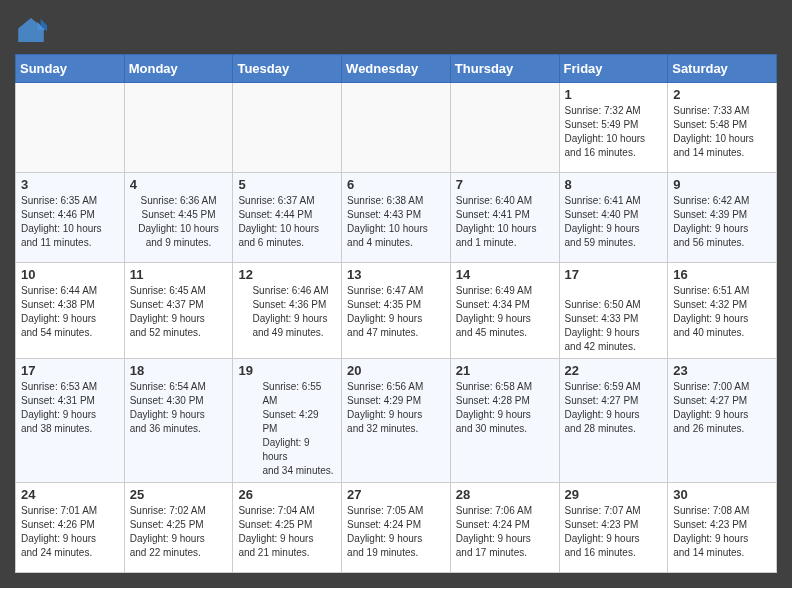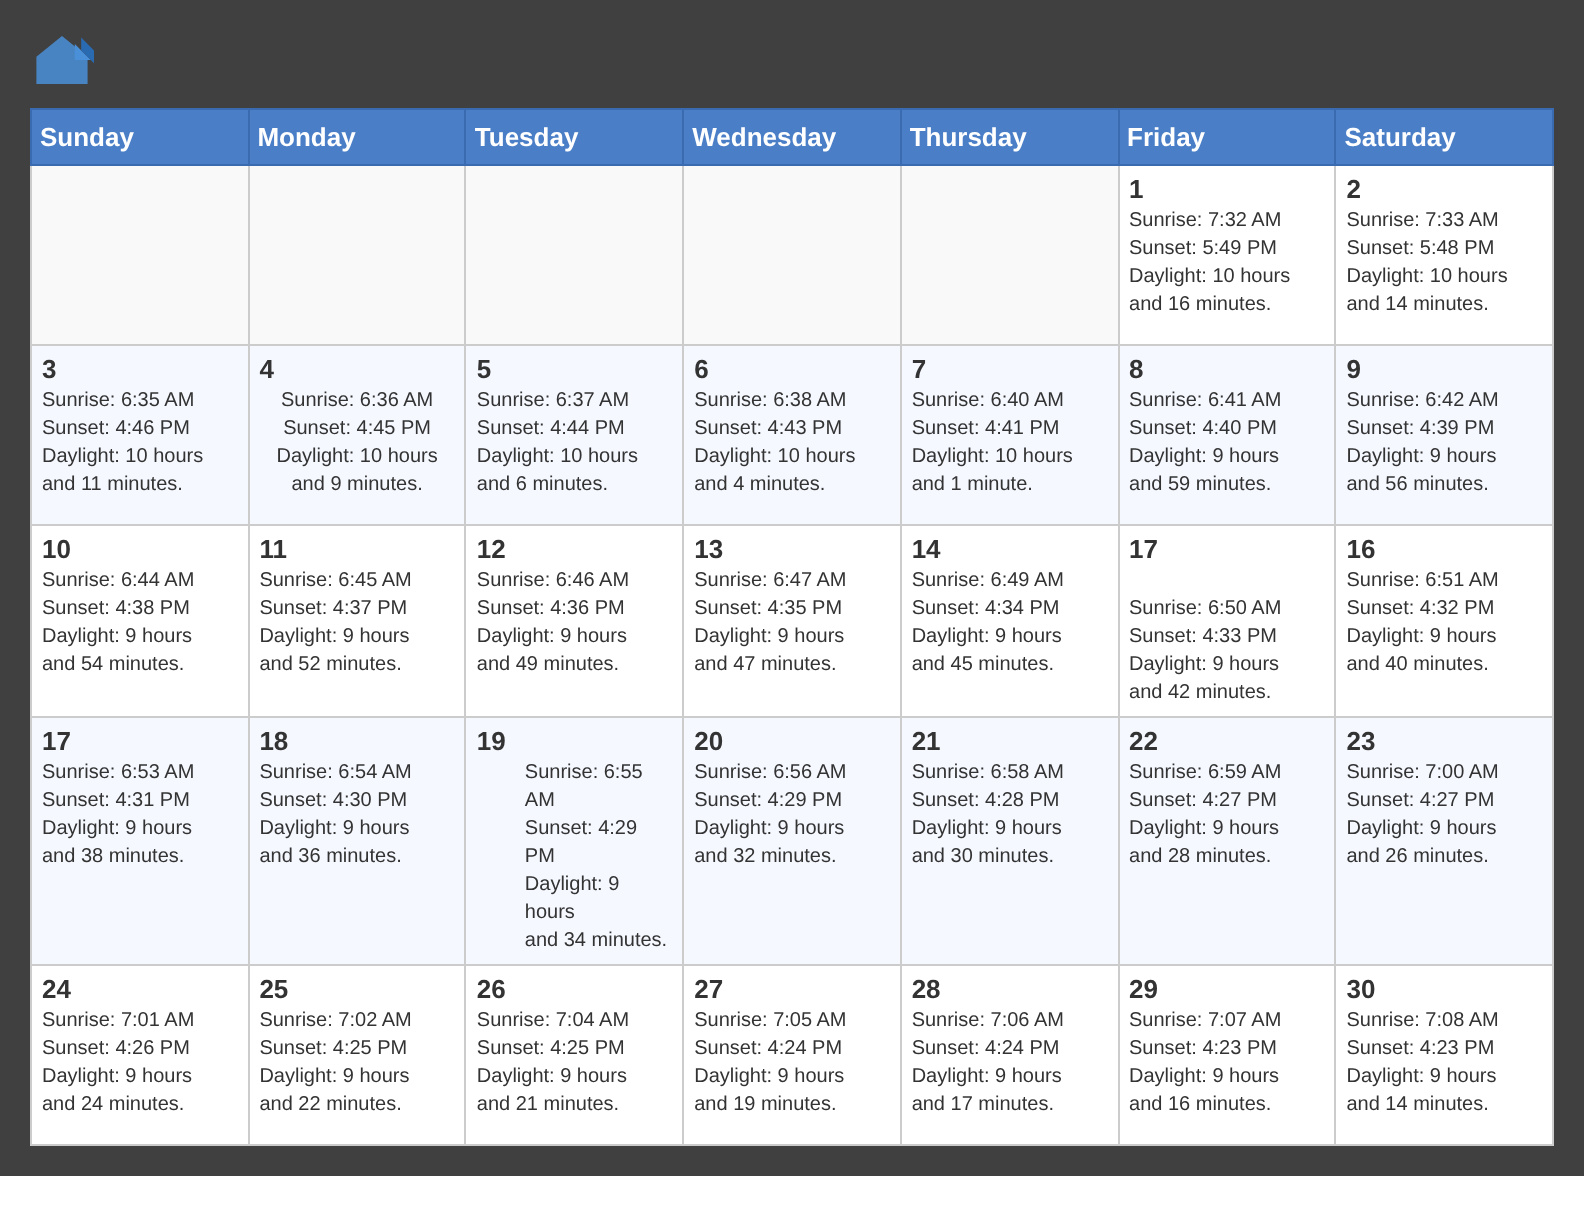--- a/index.html
+++ b/index.html
@@ -216,21 +216,21 @@
           </td>
           <td>
             <span class="day-num">11</span>
             <div class="day-info" style="white-space: pre-line;">Sunrise: 6:45 AM
 Sunset: 4:37 PM
 Daylight: 9 hours
 and 52 minutes.</div>
           </td>
           <td>
             <span class="day-num">12</span>
-            <div class="day-info" style="white-space: pre-line;">Sunrise: 6:46 AM
+            <div class="day-info" style="white-space: pre-line; margin-left: 14px;">Sunrise: 6:46 AM
 Sunset: 4:36 PM
 Daylight: 9 hours
 and 49 minutes.</div>
           </td>
           <td>
             <span class="day-num">13</span>
             <div class="day-info" style="white-space: pre-line;">Sunrise: 6:47 AM
 Sunset: 4:35 PM
 Daylight: 9 hours
 and 47 minutes.</div>

